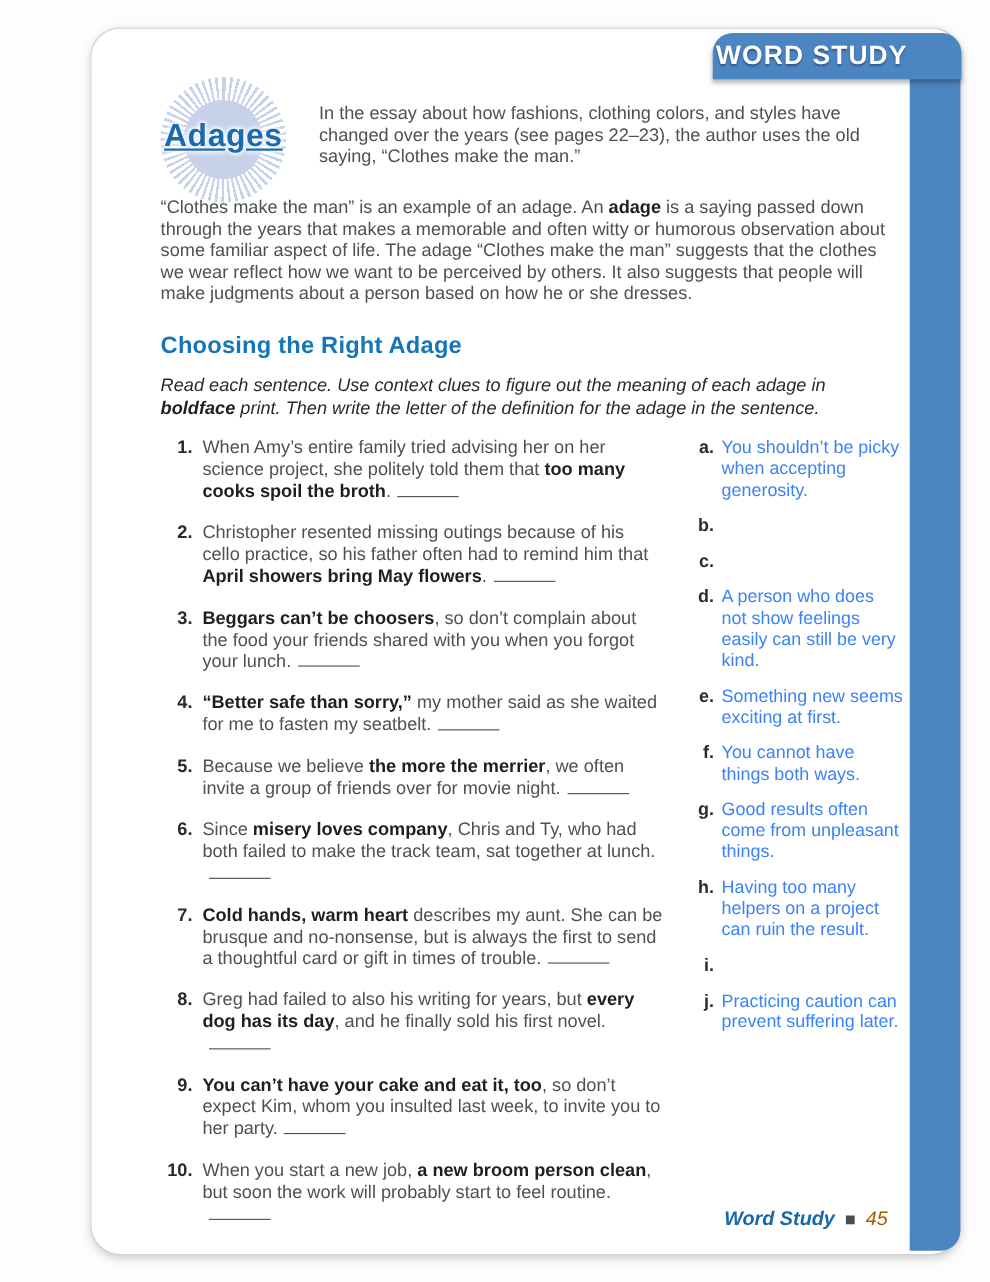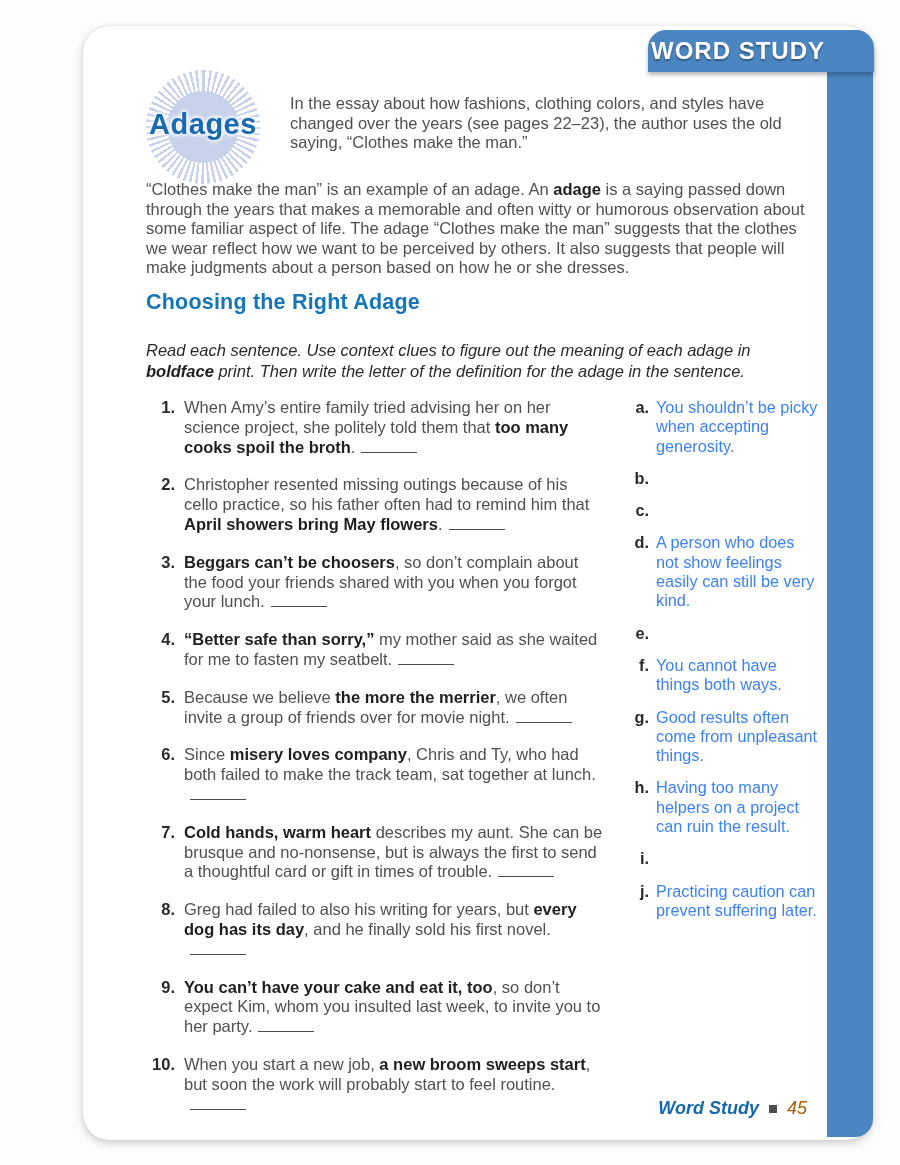--- a/index.html
+++ b/index.html
@@ -39,34 +39,35 @@
     background:repeating-conic-gradient(#c7d2ea 0deg 2.6deg, #ffffff 2.6deg 6.4deg);
     position:relative;
   }
   .burst::after {
     content:""; position:absolute; inset:21px; border-radius:50%; background:#c7d2ea;
   }
   .logo-text {
     position:absolute; left:-10px; top:38px; width:134px; text-align:center;
     color:#1a6ab2; font-size:29px; font-weight:bold; letter-spacing:0.5px;
     text-shadow:0 0 4px #fff, 0 0 4px #fff, 0 0 6px #fff;
+    text-decoration:underline;
   }
   
   .intro-note {
     position:absolute; left:207px; top:68px; width:520px;
     font-size:16.5px; line-height:19.6px; color:#4f5052;
   }
   .intro-paragraph {
     position:absolute; left:63px; top:154px; width:662px;
     font-size:16.5px; line-height:19.5px; color:#4f5052;
   }
   .b { font-weight:bold; color:#1f1f21; }
   
   .section-heading {
-    position:absolute; left:63px; top:264px;
+    position:absolute; left:63px; top:276px;
     color:#1376b8; font-size:21.5px; font-weight:bold; letter-spacing:0.2px;
   }
   .instructions {
     position:absolute; left:63px; top:314px; width:640px;
     font-style:italic; font-size:16.5px; line-height:20.5px; color:#2a2a2c;
   }
   
   .exercise {
     position:absolute; left:60px; top:372px; width:678px;
     display:flex; gap:20px;
@@ -162,21 +163,21 @@
     <span class="q-text"><span>Greg had failed to also his writing for years, but </span><span class="b">every dog has its day</span><span>, and he finally sold his first novel.</span><span class="blank"></span></span>
   </div>
 
   <div class="q-row">
     <span class="q-num">9.</span>
     <span class="q-text"><span class="b">You can’t have your cake and eat it, too</span><span>, so don’t expect Kim, whom you insulted last week, to invite you to her party.</span><span class="blank"></span></span>
   </div>
 
   <div class="q-row">
     <span class="q-num">10.</span>
-    <span class="q-text"><span>When you start a new job, </span><span class="b">a new broom sweeps start</span><span>, but soon the work will probably start to feel routine.</span><span class="blank"></span></span>
+    <span class="q-text"><span>When you start a new job, </span><span class="b">a new broom person clean</span><span>, but soon the work will probably start to feel routine.</span><span class="blank"></span></span>
   </div>
 </div>
       <div class="col-definitions">
   <div class="d-row">
     <span class="d-letter">a.</span>
     <span class="d-text">You shouldn’t be picky when accepting generosity.</span>
   </div>
 
   <div class="d-row">
     <span class="d-letter">b.</span>
@@ -186,20 +187,21 @@
     <span class="d-letter">c.</span>
   </div>
 
   <div class="d-row">
     <span class="d-letter">d.</span>
     <span class="d-text">A person who does not show feelings easily can still be very kind.</span>
   </div>
 
   <div class="d-row">
     <span class="d-letter">e.</span>
+    <span class="d-text">Something new seems exciting at first.</span>
   </div>
 
   <div class="d-row">
     <span class="d-letter">f.</span>
     <span class="d-text">You cannot have things both ways.</span>
   </div>
 
   <div class="d-row">
     <span class="d-letter">g.</span>
     <span class="d-text">Good results often come from unpleasant things.</span>

